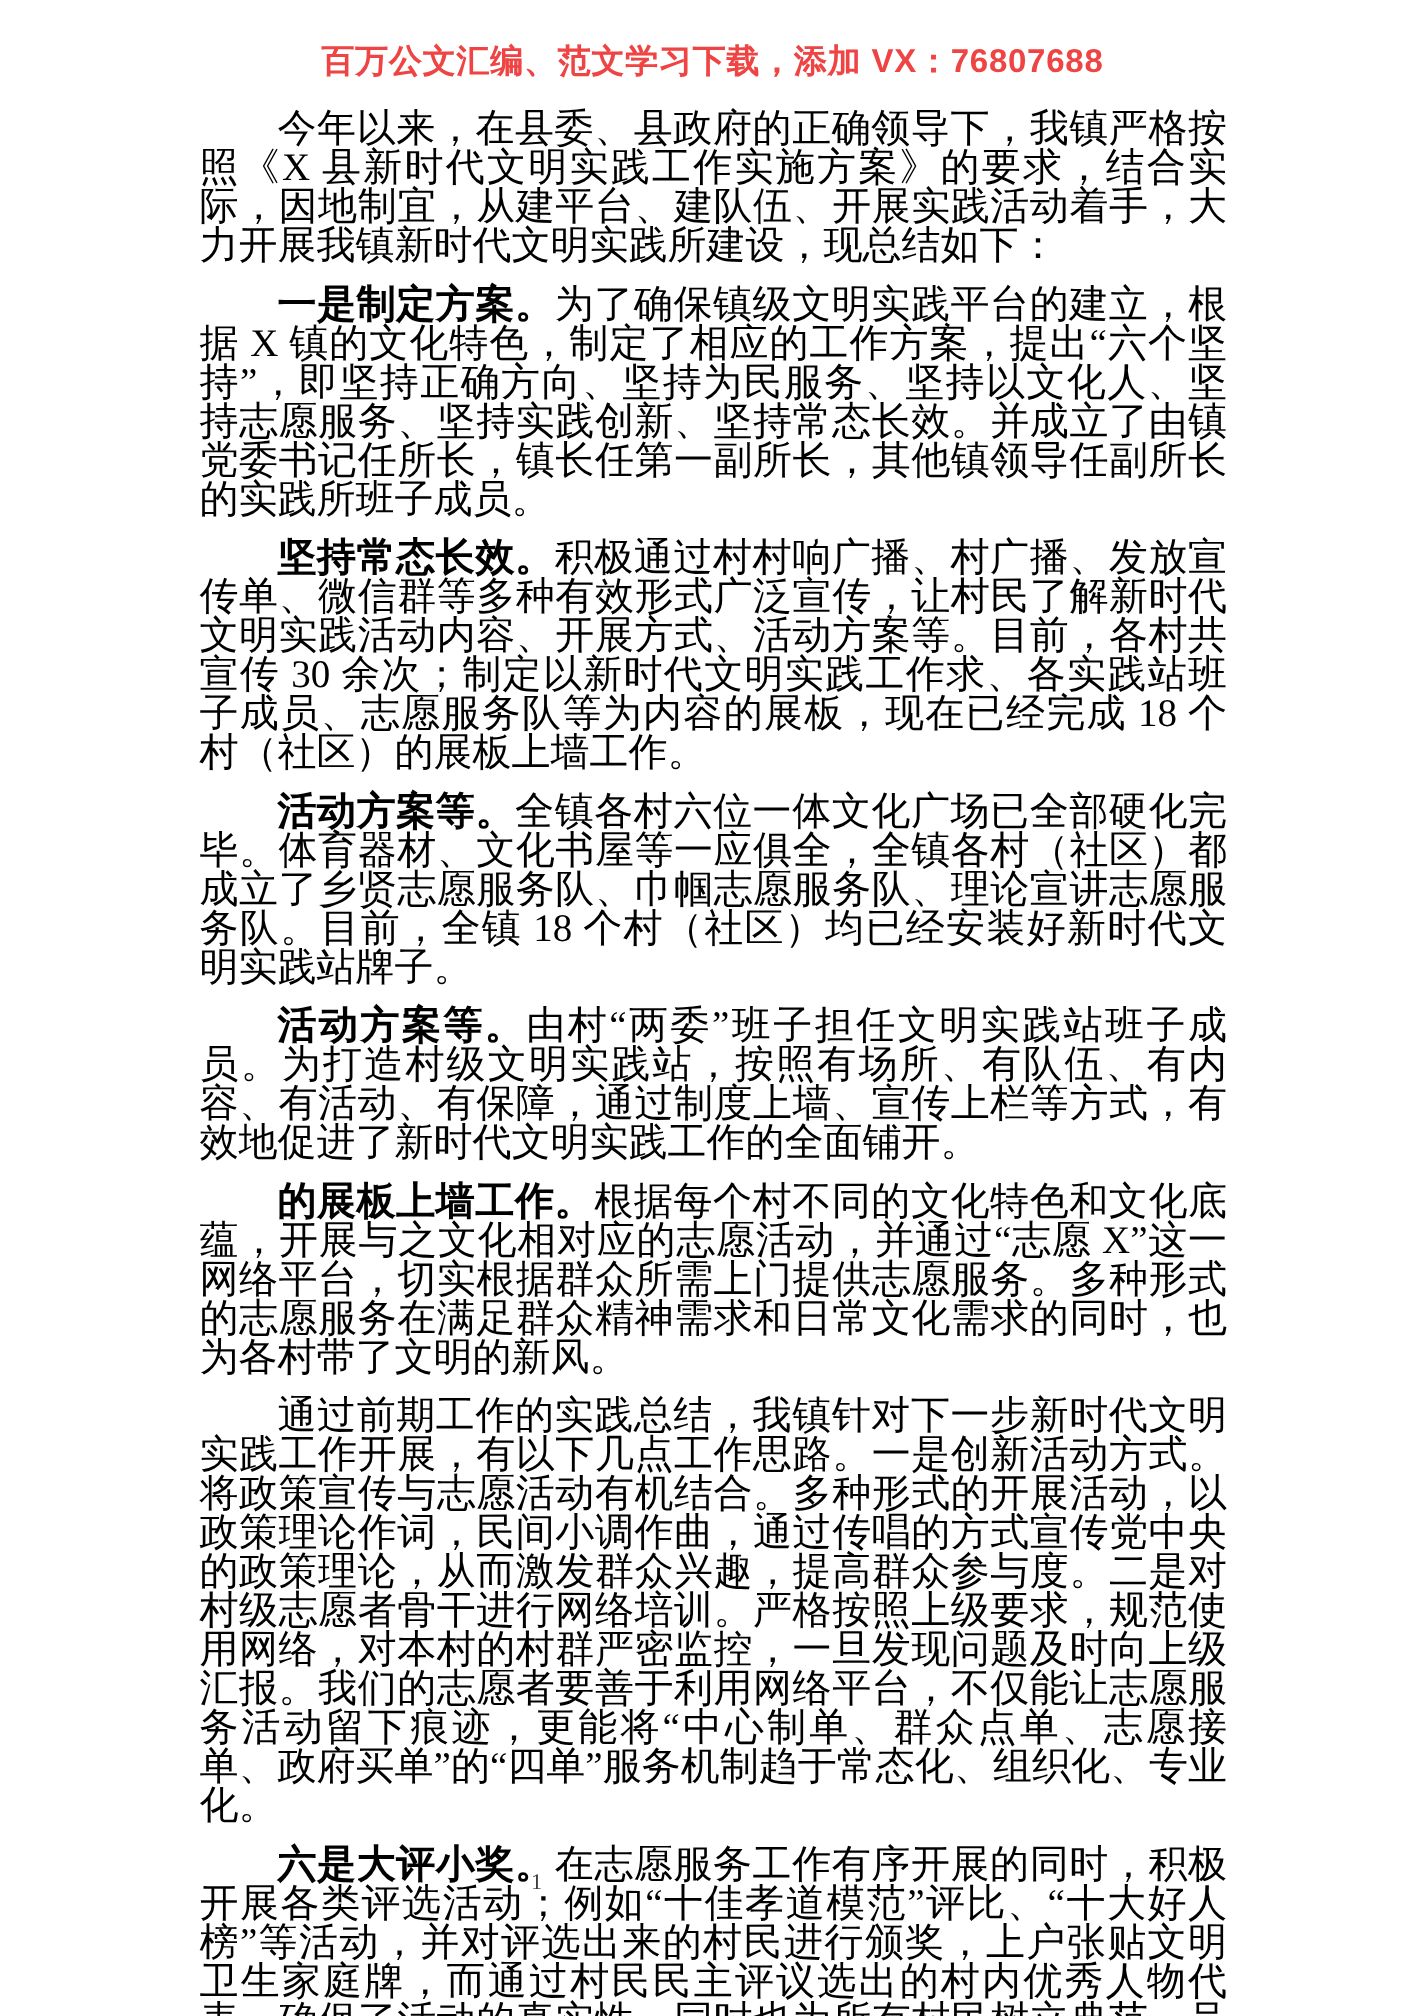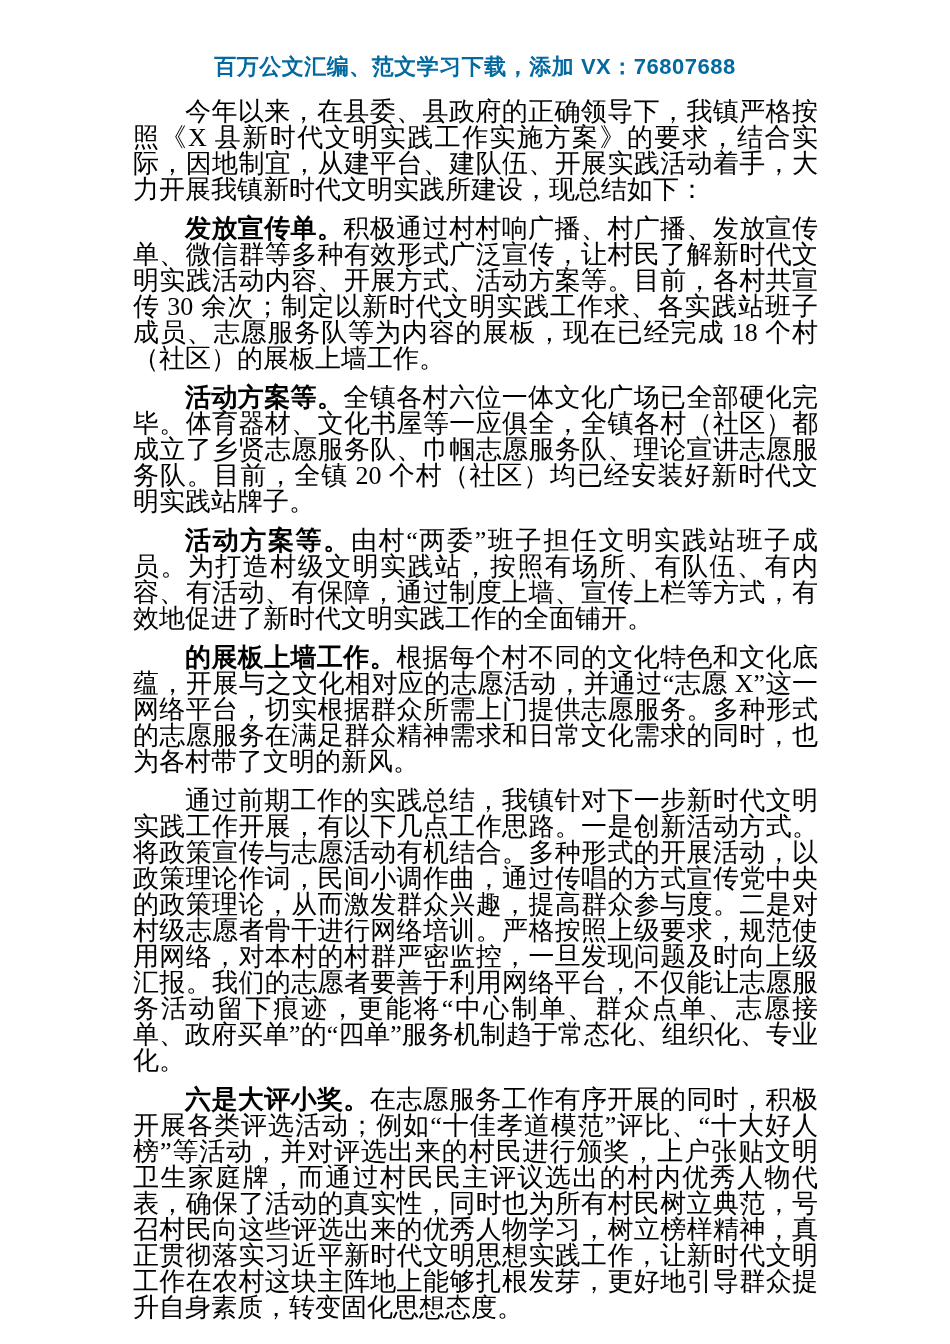--- a/index.html
+++ b/index.html
@@ -8,27 +8,27 @@
     background: #ffffff;
   }
   .page {
     position: relative;
     width: 950px;
     height: 1344px;
     background: #ffffff;
     overflow: hidden;
   }
   .doc-header {
-    padding-top: 54px;
+    padding-top: 28px;
     text-align: center;
     font-family: "Liberation Sans", "DejaVu Sans", sans-serif;
     font-weight: 700;
     font-size: 22px;
     line-height: 26px;
-    color: #0369a1;
+    color: #ef4444;
     letter-spacing: 0.5px;
   }
   .content {
     margin: 18px 132px 0 133px;
     font-family: "Liberation Serif", "DejaVu Serif", serif;
     font-size: 26px;
     line-height: 26px;
     color: #000000;
     text-align: justify;
   }
@@ -54,24 +54,25 @@
 <body>
 
 <div class="page">
 
   <div class="doc-header">百万公文汇编、范文学习下载，添加 VX：76807688</div>
 
   <div class="content">
 
     <p><b class="lead"></b><span>今年以来，在县委、县政府的正确领导下，我镇严格按照《X 县新时代文明实践工作实施方案》的要求，结合实际，因地制宜，从建平台、建队伍、开展实践活动着手，大力开展我镇新时代文明实践所建设，现总结如下：</span></p>
 
+    <p><b class="lead">一是制定方案。</b><span>为了确保镇级文明实践平台的建立，根据 X 镇的文化特色，制定了相应的工作方案，提出“六个坚持”，即坚持正确方向、坚持为民服务、坚持以文化人、坚持志愿服务、坚持实践创新、坚持常态长效。并成立了由镇党委书记任所长，镇长任第一副所长，其他镇领导任副所长的实践所班子成员。</span></p>
 
-    <p><b class="lead">发放宣传单。</b><span>积极通过村村响广播、村广播、发放宣传单、微信群等多种有效形式广泛宣传，让村民了解新时代文明实践活动内容、开展方式、活动方案等。目前，各村共宣传 30 余次；制定以新时代文明实践工作求、各实践站班子成员、志愿服务队等为内容的展板，现在已经完成 18 个村（社区）的展板上墙工作。</span></p>
+    <p><b class="lead">坚持常态长效。</b><span>积极通过村村响广播、村广播、发放宣传单、微信群等多种有效形式广泛宣传，让村民了解新时代文明实践活动内容、开展方式、活动方案等。目前，各村共宣传 30 余次；制定以新时代文明实践工作求、各实践站班子成员、志愿服务队等为内容的展板，现在已经完成 18 个村（社区）的展板上墙工作。</span></p>
 
-    <p><b class="lead">活动方案等。</b><span>全镇各村六位一体文化广场已全部硬化完毕。体育器材、文化书屋等一应俱全，全镇各村（社区）都成立了乡贤志愿服务队、巾帼志愿服务队、理论宣讲志愿服务队。目前，全镇 20 个村（社区）均已经安装好新时代文明实践站牌子。</span></p>
+    <p><b class="lead">活动方案等。</b><span>全镇各村六位一体文化广场已全部硬化完毕。体育器材、文化书屋等一应俱全，全镇各村（社区）都成立了乡贤志愿服务队、巾帼志愿服务队、理论宣讲志愿服务队。目前，全镇 18 个村（社区）均已经安装好新时代文明实践站牌子。</span></p>
 
     <p><b class="lead">活动方案等。</b><span>由村“两委”班子担任文明实践站班子成员。为打造村级文明实践站，按照有场所、有队伍、有内容、有活动、有保障，通过制度上墙、宣传上栏等方式，有效地促进了新时代文明实践工作的全面铺开。</span></p>
 
     <p><b class="lead">的展板上墙工作。</b><span>根据每个村不同的文化特色和文化底蕴，开展与之文化相对应的志愿活动，并通过“志愿 X”这一网络平台，切实根据群众所需上门提供志愿服务。多种形式的志愿服务在满足群众精神需求和日常文化需求的同时，也为各村带了文明的新风。</span></p>
 
     <p><b class="lead"></b><span>通过前期工作的实践总结，我镇针对下一步新时代文明实践工作开展，有以下几点工作思路。一是创新活动方式。将政策宣传与志愿活动有机结合。多种形式的开展活动，以政策理论作词，民间小调作曲，通过传唱的方式宣传党中央的政策理论，从而激发群众兴趣，提高群众参与度。二是对村级志愿者骨干进行网络培训。严格按照上级要求，规范使用网络，对本村的村群严密监控，一旦发现问题及时向上级汇报。我们的志愿者要善于利用网络平台，不仅能让志愿服务活动留下痕迹，更能将“中心制单、群众点单、志愿接单、政府买单”的“四单”服务机制趋于常态化、组织化、专业化。</span></p>
 
     <p><b class="lead">六是大评小奖。</b><span>在志愿服务工作有序开展的同时，积极开展各类评选活动；例如“十佳孝道模范”评比、“十大好人榜”等活动，并对评选出来的村民进行颁奖，上户张贴文明卫生家庭牌，而通过村民民主评议选出的村内优秀人物代表，确保了活动的真实性，同时也为所有村民树立典范，号召村民向这些评选出来的优秀人物学习，树立榜样精神，真正贯彻落实习近平新时代文明思想实践工作，让新时代文明工作在农村这块主阵地上能够扎根发芽，更好地引导群众提升自身素质，转变固化思想态度。</span></p>
 
   </div>

